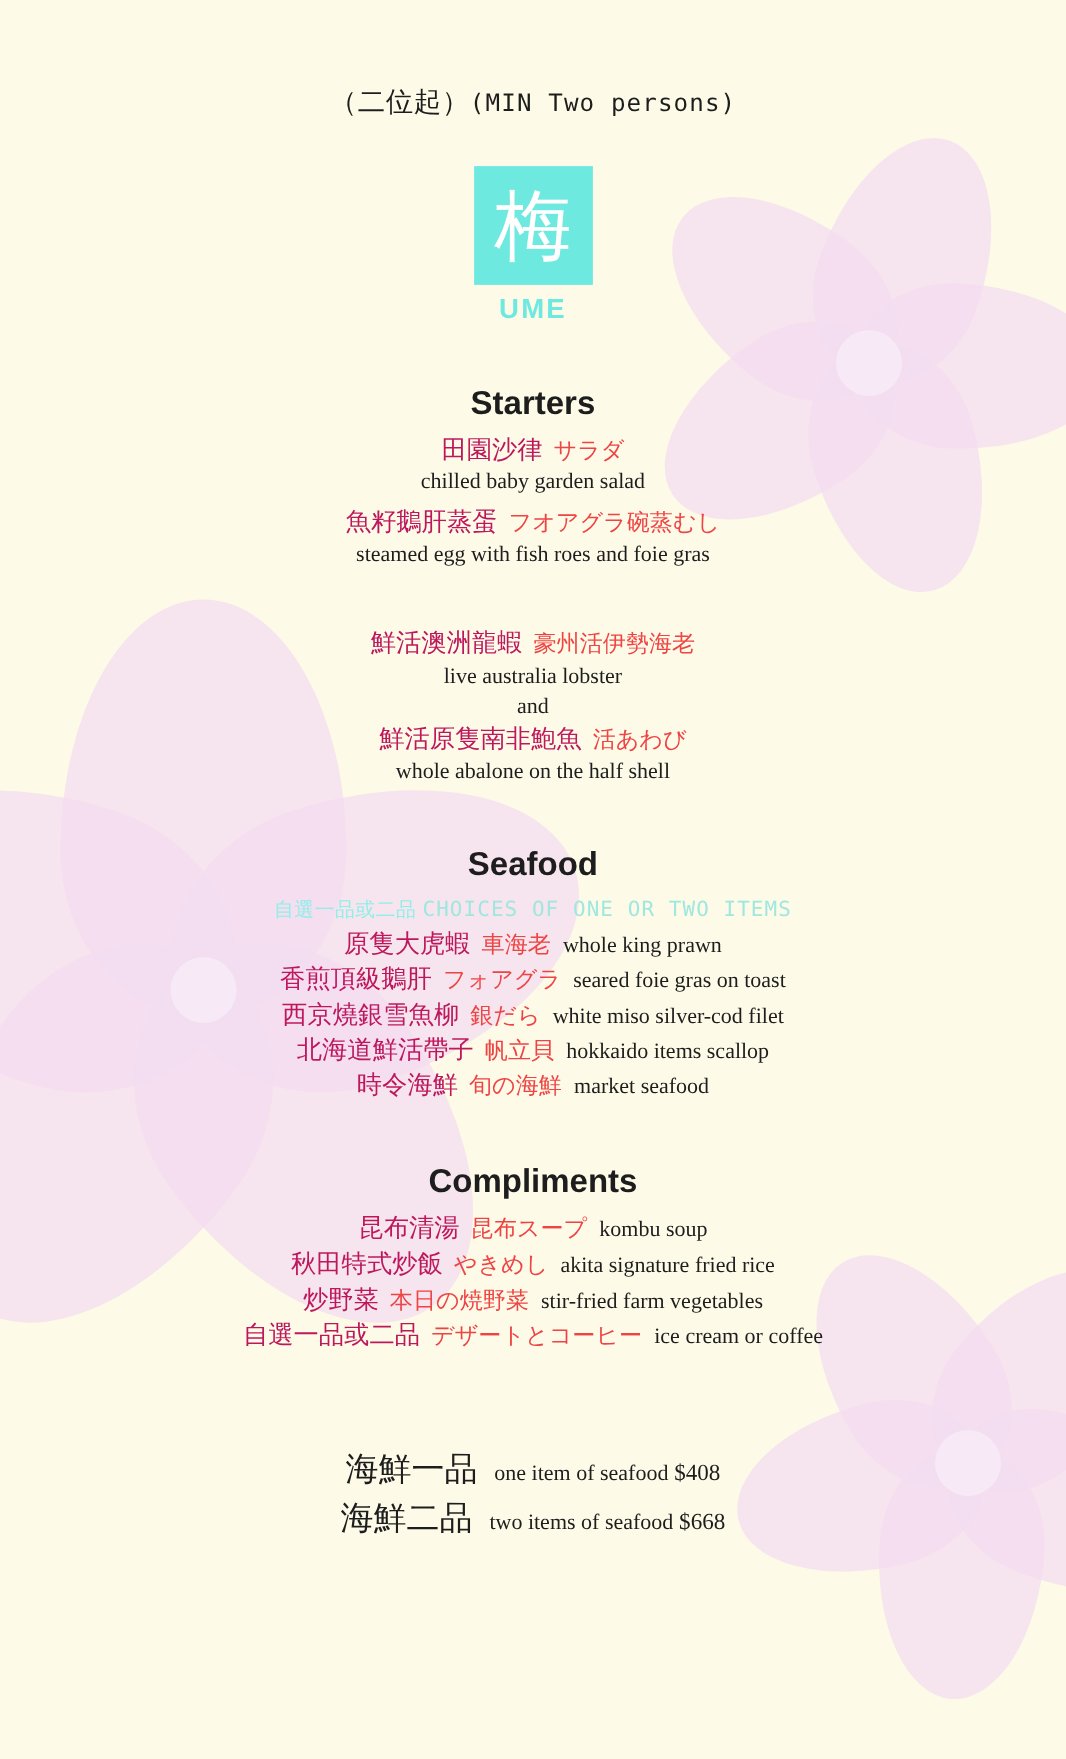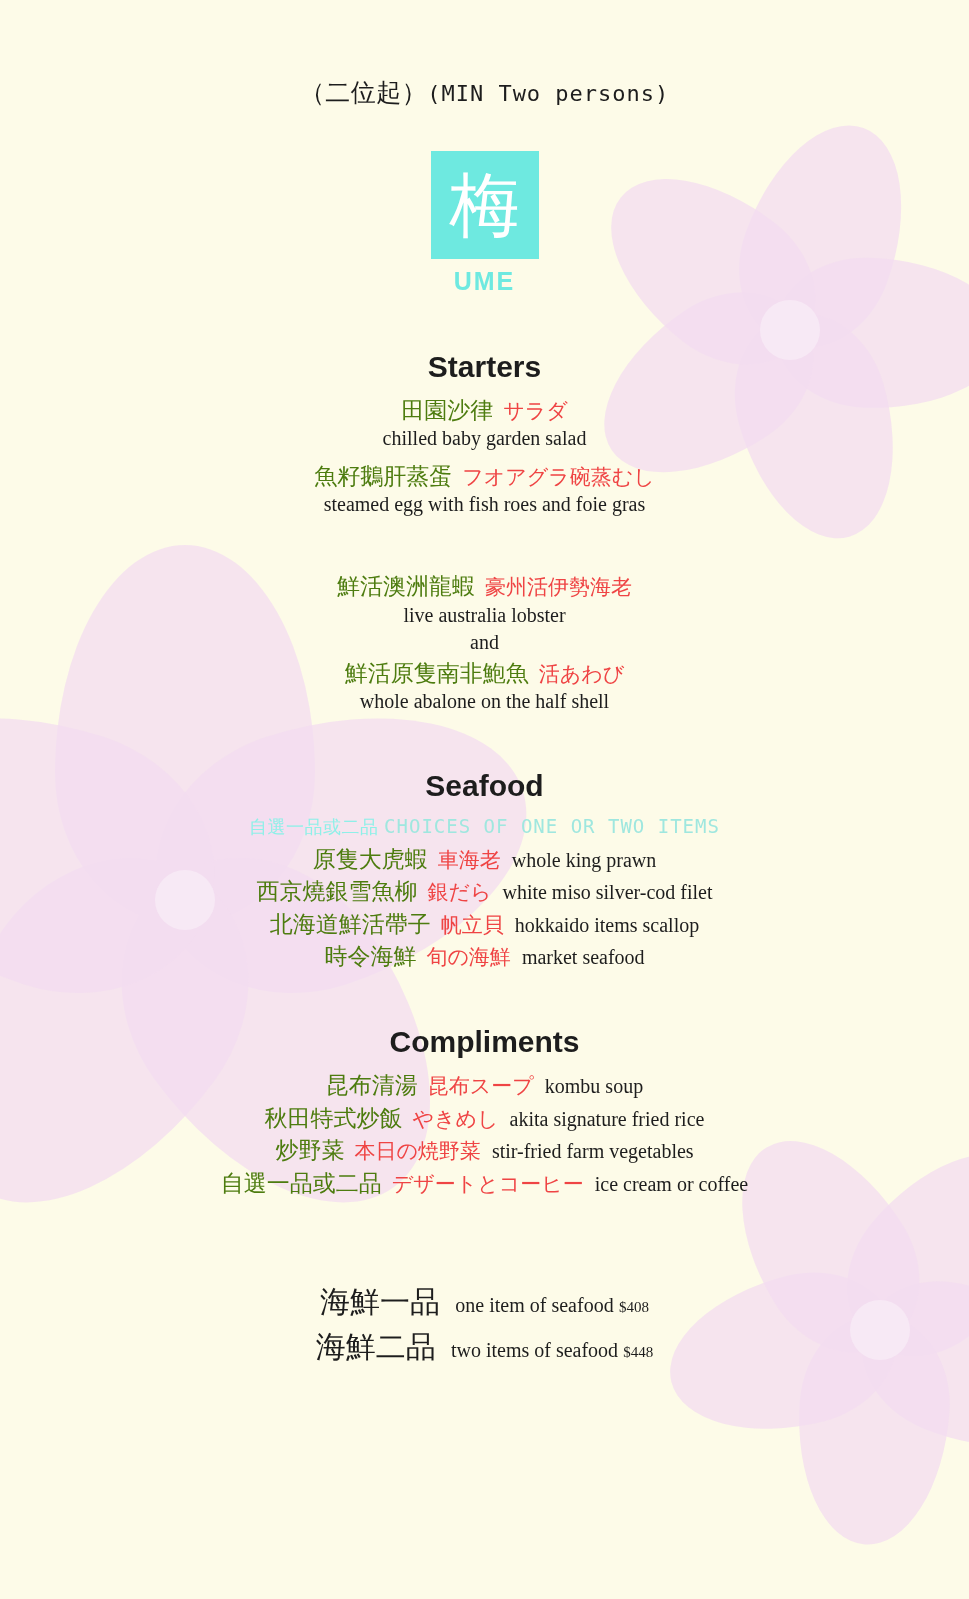--- a/index.html
+++ b/index.html
@@ -133,23 +133,23 @@
     margin-bottom: 6px;
   }
   .subnote .cn { color: #8ef0e8; font-family: "DejaVu Serif", serif; font-size: 18px;}
   .subnote .en { color: #9fe7df; font-family: "DejaVu Sans Mono", monospace; font-size: 19px; letter-spacing: 1px;}
 
   .item {
     margin: 3px 0;
     line-height: 1.28;
   }
   .item .cn {
-    font-family: Liberation Sans, sans-serif;
+    font-family: Liberation Mono, monospace;
     font-size: 23px;
-    color: #4d7c0f;
+    color: #be185d;
   }
   .item .jp {
     font-family: "DejaVu Serif", serif;
     font-size: 21px;
     color: #ef4444;
     margin-left: 6px;
   }
   .item .en {
     font-family: "Liberation Serif", serif;
     font-size: 20px;
@@ -183,21 +183,21 @@
     font-size: 30px;
   }
   .price-row .en {
     font-family: "Liberation Serif", serif;
     font-size: 20px;
     margin-left: 10px;
     text-align: center;
   }
   .price-row .amt {
     font-family: "Liberation Serif", serif;
-    font-size: 15px;
+    font-size: 21px;
   }
 </style>
 </head>
 <body>
 
 <div class="bg-layer">
 
   <div class="blossom big" style="left:185px; top:900px;">
     <div class="petal" style="transform:rotate(0deg)"></div>
     <div class="petal" style="transform:rotate(72deg)"></div>
@@ -277,20 +277,25 @@
       <span class="cn">自選一品或二品</span>
       <span class="en">CHOICES OF ONE OR TWO ITEMS</span>
     </div>
 
     <div class="item">
       <span class="cn">原隻大虎蝦</span>
       <span class="jp">車海老</span>
       <span class="en">whole king prawn</span>
     </div>
     <div class="item">
+      <span class="cn">香煎頂級鵝肝</span>
+      <span class="jp">フォアグラ</span>
+      <span class="en">seared foie gras on toast</span>
+    </div>
+    <div class="item">
       <span class="cn">西京燒銀雪魚柳</span>
       <span class="jp">銀だら</span>
       <span class="en">white miso silver-cod filet</span>
     </div>
     <div class="item">
       <span class="cn">北海道鮮活帶子</span>
       <span class="jp">帆立貝</span>
       <span class="en">hokkaido items scallop</span>
     </div>
     <div class="item">
@@ -327,17 +332,17 @@
 
   <div class="prices">
     <div class="price-row">
       <span class="cn">海鮮一品</span>
       <span class="en">one item of seafood</span>
       <span class="amt">$408</span>
     </div>
     <div class="price-row">
       <span class="cn">海鮮二品</span>
       <span class="en">two items of seafood</span>
-      <span class="amt">$448</span>
+      <span class="amt">$668</span>
     </div>
   </div>
 
 </div>
 
 </body></html>

